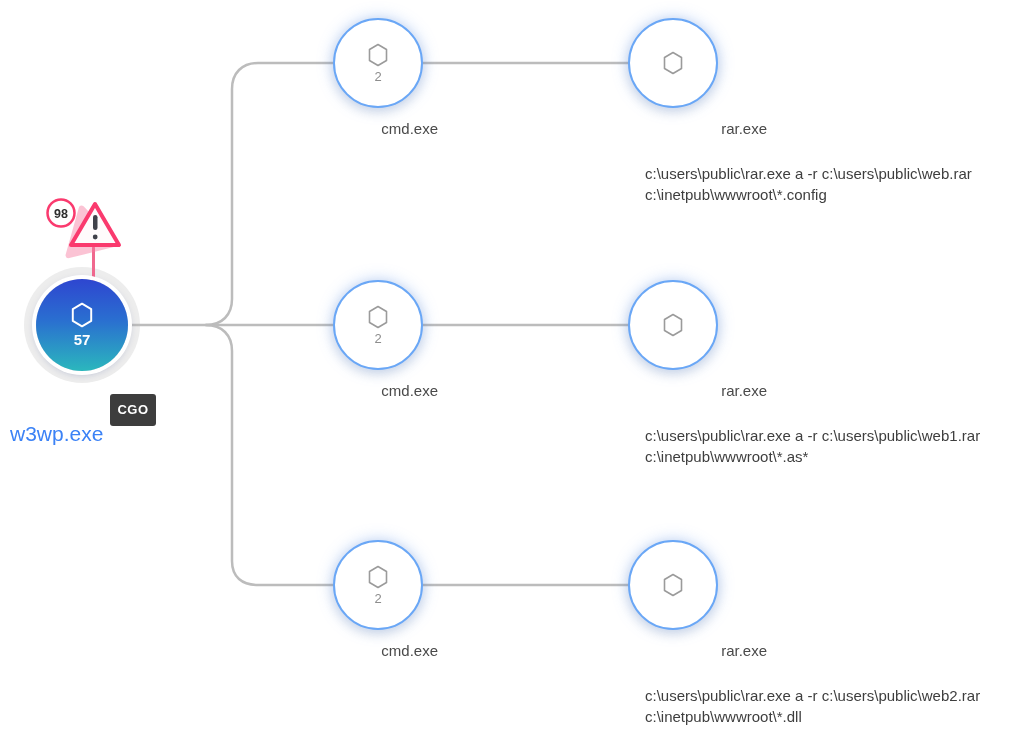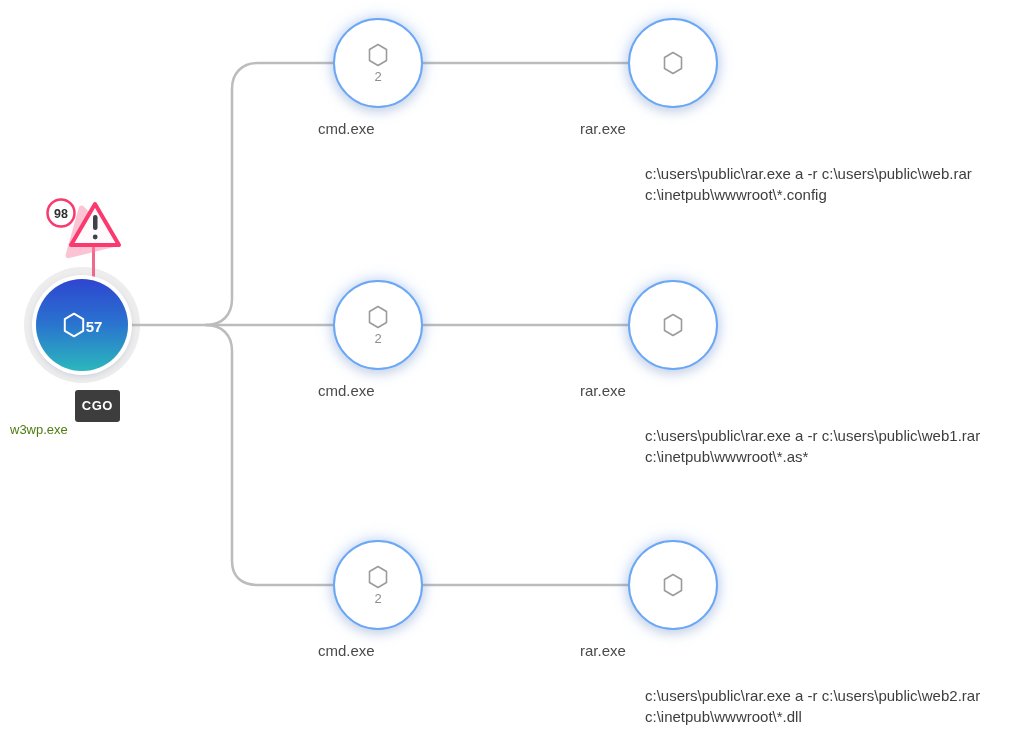--- a/index.html
+++ b/index.html
@@ -23,63 +23,63 @@
     box-sizing:border-box;
     box-shadow:0 0 16px rgba(96,150,243,.40), 0 4px 12px rgba(0,0,0,.10);
     display:flex;flex-direction:column;align-items:center;justify-content:center;
     cursor:pointer;
   }
   .pnode .hex{display:block;}
   .pnode .count{
     font-size:13px;color:#8d8d8d;margin-top:3px;line-height:14px;
   }
   .node-label{
-    position:absolute;z-index:3;width:120px;text-align:left;
+    position:absolute;z-index:3;width:120px;text-align:right;
     font-size:15px;color:#4a4a4a;line-height:18px;
   }
   .cmdline{
     position:absolute;z-index:3;left:645px;width:394px;
     font-size:15px;line-height:21px;color:#3e3e3e;
     word-spacing:0;
   }
   .branch-row{position:absolute;left:0;top:0;width:100%;height:0;}
   .row-0{top:18px;} .row-1{top:280px;} .row-2{top:540px;}
   .branch-row .child-node{left:333px;top:0;}
   .branch-row .grandchild-node{left:628px;top:0;}
   .branch-row .child-label{left:318px;top:102px;}
-  .branch-row .grandchild-label{left:580px;top:102px;}
+  .branch-row .grandchild-label{left:647px;top:102px;}
   .branch-row .cmdline{top:145px;}
 
   
   .root-halo{
     position:absolute;z-index:1;
     left:24px;top:267px;width:116px;height:116px;border-radius:50%;
     background:#ededed;
   }
   .alert-connector{
     position:absolute;z-index:2;
     left:92px;top:246px;width:3px;height:36px;
     background:#f0688e;border-radius:2px;
   }
   .root-node{
     position:absolute;z-index:3;
     left:36px;top:279px;width:92px;height:92px;border-radius:50%;
     background:linear-gradient(180deg,#2e46d0 0%,#2a6fd0 45%,#2bb7bd 100%);
     box-shadow:0 0 0 4px #ffffff, 0 2px 8px rgba(20,40,120,.35);
-    display:flex;flex-direction:row;align-items:center;justify-content:center;
+    display:flex;flex-direction:column;align-items:center;justify-content:center;
     cursor:pointer;
   }
   .root-node .count{
     font-size:15px;color:#ffffff;font-weight:bold;margin-top:4px;line-height:16px;
   }
   .root-label-row{
     position:absolute;z-index:3;left:10px;top:374px;
     display:flex;align-items:center;gap:7px;
   }
-  .root-name{font-size:13px;color:#4d7c0f;margin-top:48px;}
+  .root-name{font-size:21px;color:#3b82f6;margin-top:48px;}
   .root-tag{
     background:#3d3d3d;color:#ffffff;
     font-size:13px;font-weight:bold;letter-spacing:.5px;
     padding:8px 7px;border-radius:3px;line-height:16px;
   }
   .warning-cluster{position:absolute;z-index:4;left:40px;top:196px;cursor:pointer;}
 </style>
 </head>
 <body>
 

